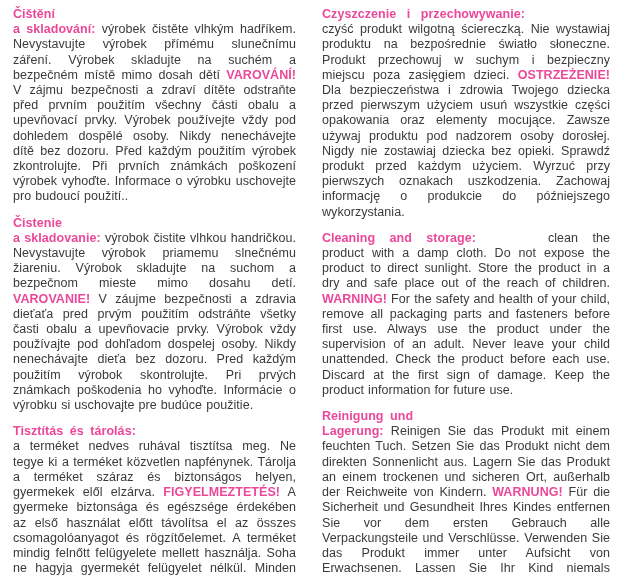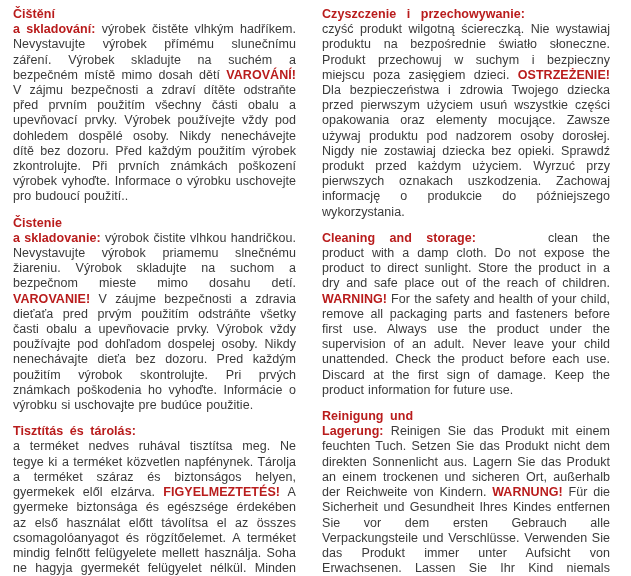--- a/index.html
+++ b/index.html
@@ -28,21 +28,21 @@
     font-size: 12.5px;
     line-height: 15.2px;
     text-align: justify;
     color: #3a3a3a;
     letter-spacing: 0.05px;
     word-spacing: 0.5px;
   }
   p.block:last-child { margin-bottom: 0; }
   .b {
     font-weight: bold;
-    color: #b91c1c;
+    color: #ec4899;
   }
   .spread    { word-spacing: 7px; }
   .spread-sm { word-spacing: 3px; }
   .gap-spacer {
     display: inline-block;
     width: 72px;
     height: 1px;
   }
 </style>
 </head>

